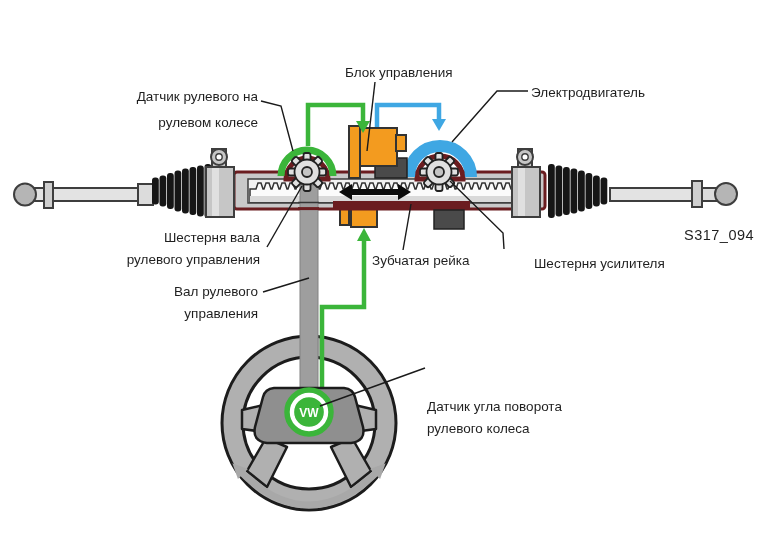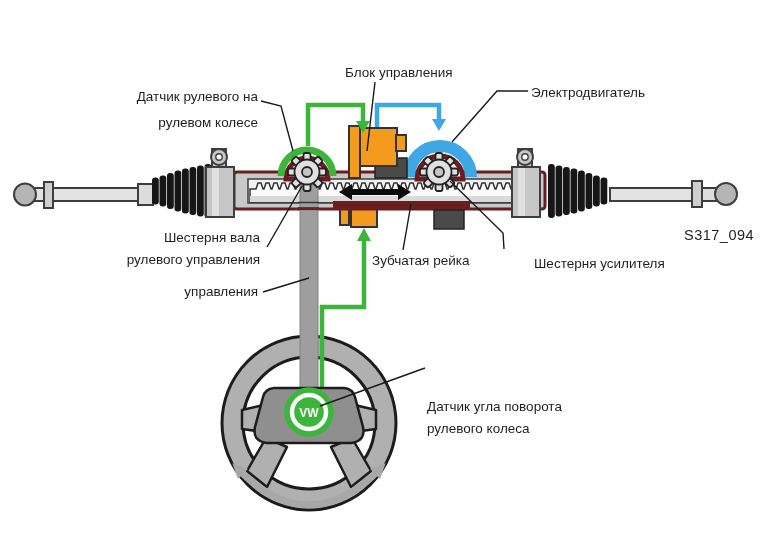--- a/index.html
+++ b/index.html
@@ -199,20 +199,21 @@
 </div>
 <div class="lbl" style="left:345px;top:62px;text-align:center;">Блок управления</div>
 <div class="lbl" style="left:531px;top:82px;">Электродвигатель</div>
 <div class="lbl r" style="right:514px;top:227px;">
   <div>Шестерня вала</div>
   <div>рулевого управления</div>
 </div>
 <div class="lbl" style="left:372px;top:250px;">Зубчатая рейка</div>
 <div class="lbl" style="left:494px;top:253px;margin-left:40px;">Шестерня усилителя</div>
 <div class="lbl r" style="right:516px;top:281px;">
+  <div>Вал рулевого</div>
   <div>управления</div>
 </div>
 <div class="lbl" style="left:427px;top:359px;margin-top:37px;">
   <div>Датчик угла поворота</div>
   <div>рулевого колеса</div>
 </div>
 <div class="lbl code" style="left:684px;top:224px;">S317_094</div>
 </div>
 
 </body></html>

